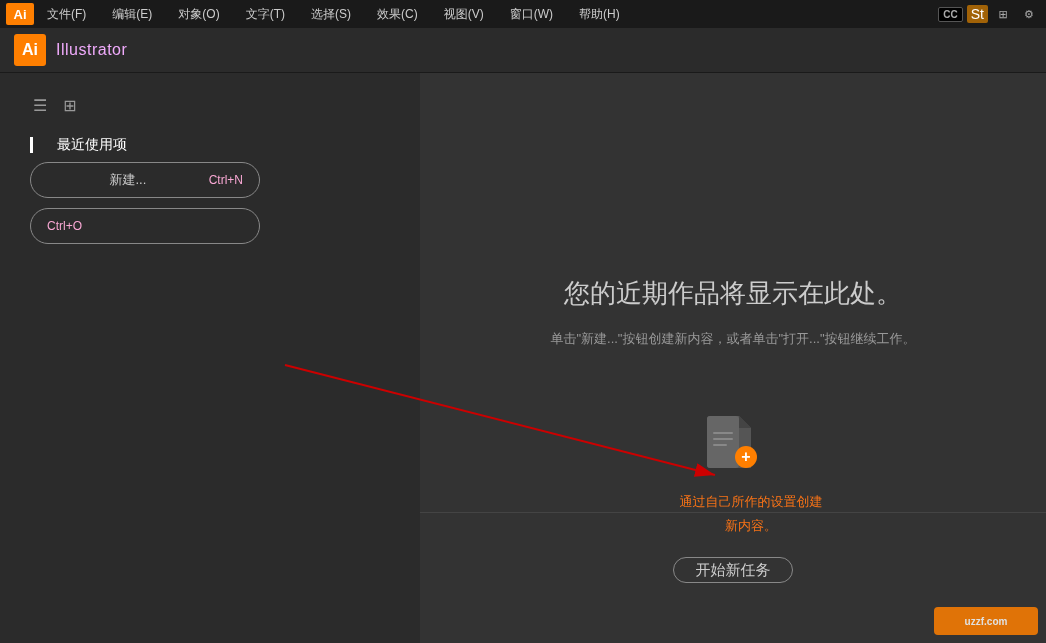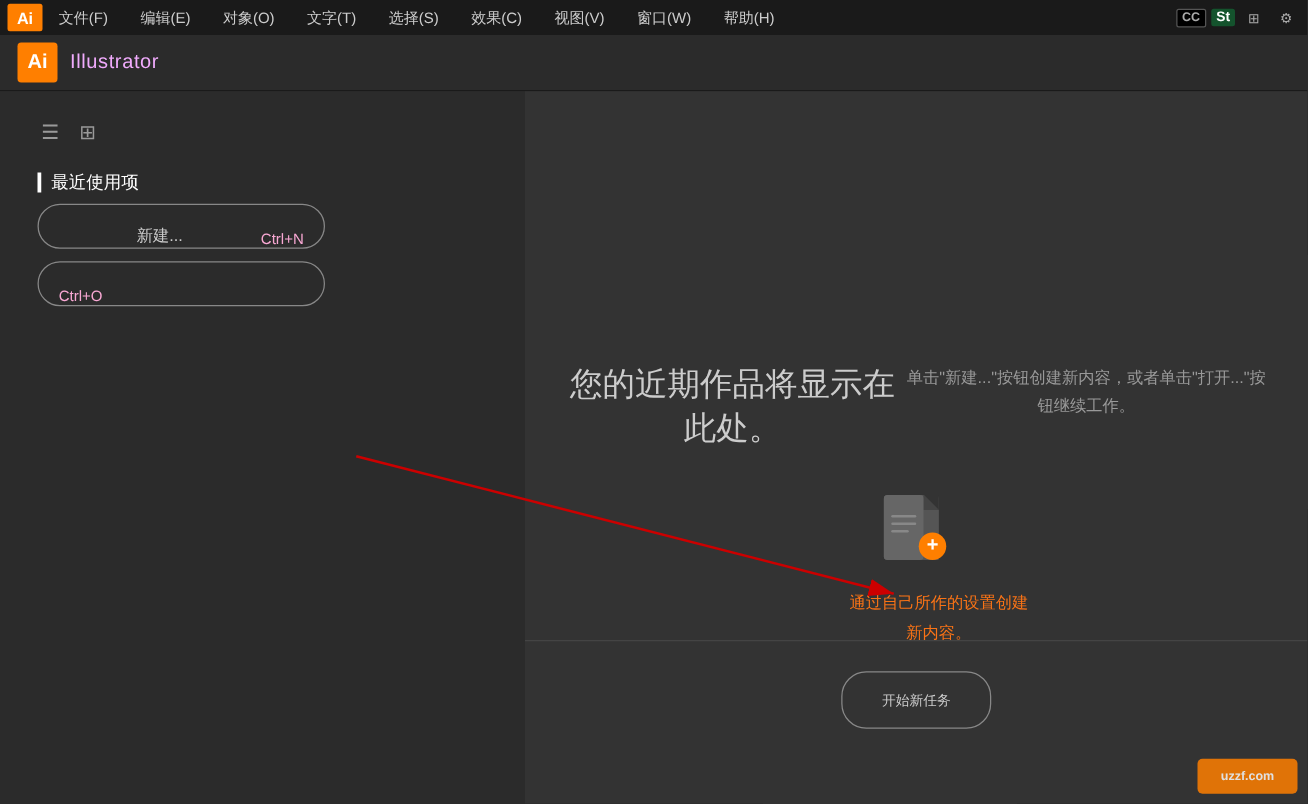--- a/index.html
+++ b/index.html
@@ -68,26 +68,26 @@
     .cc-badge {
       background: #000000;
       border: 1px solid #555;
       color: #aaa;
       font-size: 10px;
       padding: 1px 4px;
       border-radius: 2px;
       font-weight: bold;
     }
     .st-badge {
-      background: #14532d;
+      background: #a16207;
       color: white;
-      font-size: 11px;
+      font-size: 14px;
       padding: 1px 4px;
       border-radius: 2px;
-      font-weight: bold;
+      font-weight: normal;
     }
 
     
     #header {
       width: 100%;
       height: 45px;
       background: #2b2b2b;
       display: flex;
       align-items: center;
       padding: 0 14px;
@@ -143,20 +143,21 @@
       cursor: pointer;
       font-size: 16px;
       padding: 3px;
     }
 
     
     .recent-header {
       display: flex;
       align-items: center;
       margin-bottom: 8px;
+      gap: 16px;
     }
     .recent-bar {
       width: 3px;
       height: 16px;
       background: #fff;
       margin-right: 8px;
       flex-shrink: 0;
     }
     .recent-title {
       color: #ffffff;
@@ -174,21 +175,21 @@
     .action-btn {
       width: 230px;
       height: 36px;
       background: transparent;
       border: 1px solid #888;
       border-radius: 20px;
       color: #cccccc;
       font-size: 13px;
       cursor: pointer;
       display: flex;
-      align-items: flex-end;
+      align-items: center;
       padding: 0 16px;
       margin-bottom: 10px;
       font-family: 'Microsoft YaHei', 'SimHei', sans-serif;
     }
     .btn-label {
       flex: 1;
     }
     .btn-shortcut {
       color: #f9a8d4;
       font-size: 12px;
@@ -265,26 +266,26 @@
       color: #f97316;
       font-size: 13px;
       text-align: center;
       line-height: 1.8;
       margin-bottom: 20px;
       margin-left: 36px;
     }
 
     .start-btn {
       width: 120px;
-      height: 46px;
+      height: 26px;
       background: transparent;
       border: 1px solid #888;
       border-radius: 20px;
       color: #cccccc;
-      font-size: 11px;
+      font-size: 15px;
       cursor: pointer;
       display: flex;
       align-items: center;
       justify-content: center;
       font-family: 'Microsoft YaHei', 'SimHei', sans-serif;
     }
 
     
     .divider {
       width: 100%;
@@ -293,21 +294,21 @@
       position: absolute;
       bottom: 130px;
       left: 0;
     }
 
     
     .watermark {
       position: absolute;
       bottom: 8px;
       right: 8px;
-      width: 80px;
+      width: 104px;
       height: 28px;
       background: #FF7F00;
       border-radius: 4px;
       display: flex;
       align-items: center;
       justify-content: center;
       opacity: 0.85;
     }
     .watermark-text {
       color: white;
@@ -368,21 +369,21 @@
     <button class="action-btn">
       <span class="btn-label">新建...</span>
       <span class="btn-shortcut">Ctrl+N</span>
     </button>
     <button class="action-btn">
       <span class="btn-shortcut">Ctrl+O</span>
     </button>
   </div>
 
   <div id="right-panel">
-    <div style="display:flex; flex-direction:row; align-items:center; margin-bottom: 50px;">
+    <div style="display:flex; flex-direction:column; align-items:center; margin-bottom: 50px;">
       <div class="recent-placeholder-title">您的近期作品将显示在此处。</div>
       <div class="recent-placeholder-desc">单击"新建..."按钮创建新内容，或者单击"打开..."按钮继续工作。</div>
     </div>
 
     <div class="divider"></div>
 
     <div style="display:flex; flex-direction:column; align-items:center; position:absolute; bottom:60px;">
       <div class="file-icon-container">
         <div class="file-doc">
           <svg width="44" height="52" viewBox="0 0 44 52" style="position:absolute; top:0; left:0;">

